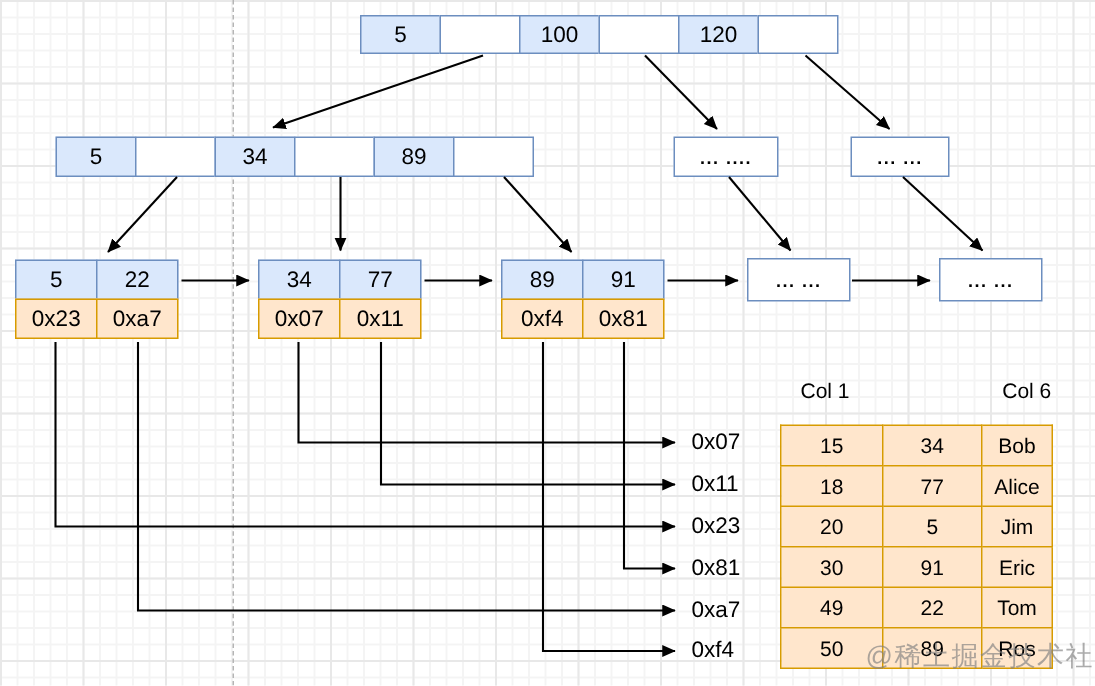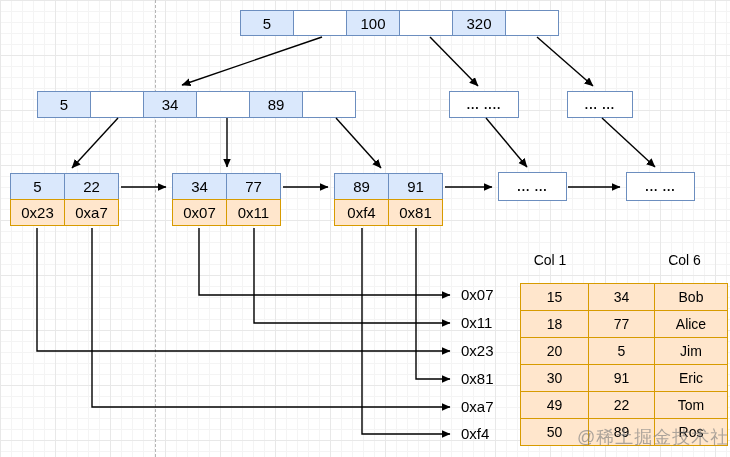--- a/index.html
+++ b/index.html
@@ -38,39 +38,39 @@
   .col-headers{position:absolute;left:516px;top:252px;display:flex;font-size:14px;}
   .col-headers .ch{width:68px;text-align:center;}
   .col-headers .ch:nth-child(2){width:66px;margin-top:33px;}
   .col-headers .ch:nth-child(3){width:69px;}
   table.dtable{position:absolute;left:520px;top:283px;border-collapse:collapse;}
   table.dtable td{
     box-sizing:border-box;border:1px solid #d79b00;background:#ffe6cc;
     width:68px;height:27px;text-align:center;font-size:14px;padding:0;
   }
   table.dtable td:nth-child(2){width:66px;}
-  table.dtable td:nth-child(3){width:73px;}
+  table.dtable td:nth-child(3){width:47px;}
   .watermark{
     position:absolute;left:577px;top:425px;z-index:6;
     font-size:18px;color:rgba(128,128,128,0.65);letter-spacing:1px;white-space:nowrap;
   }
 </style>
 </head>
 <body>
 
 <div class="canvas">
 
   <div class="dashline"></div>
 
   <div class="node" style="left:240px;top:10px;">
     <div class="cell key w54 h26">5</div>
     <div class="cell w54 h26"></div>
     <div class="cell key w54 h26">100</div>
     <div class="cell w54 h26"></div>
-    <div class="cell key w54 h26">320</div>
+    <div class="cell key w54 h26">120</div>
     <div class="cell w54 h26"></div>
   </div>
 
   <div class="node" style="left:37px;top:91px;">
     <div class="cell key w54 h27">5</div>
     <div class="cell w54 h27"></div>
     <div class="cell key w54 h27">34</div>
     <div class="cell w54 h27"></div>
     <div class="cell key w54 h27">89</div>
     <div class="cell w54 h27"></div>

